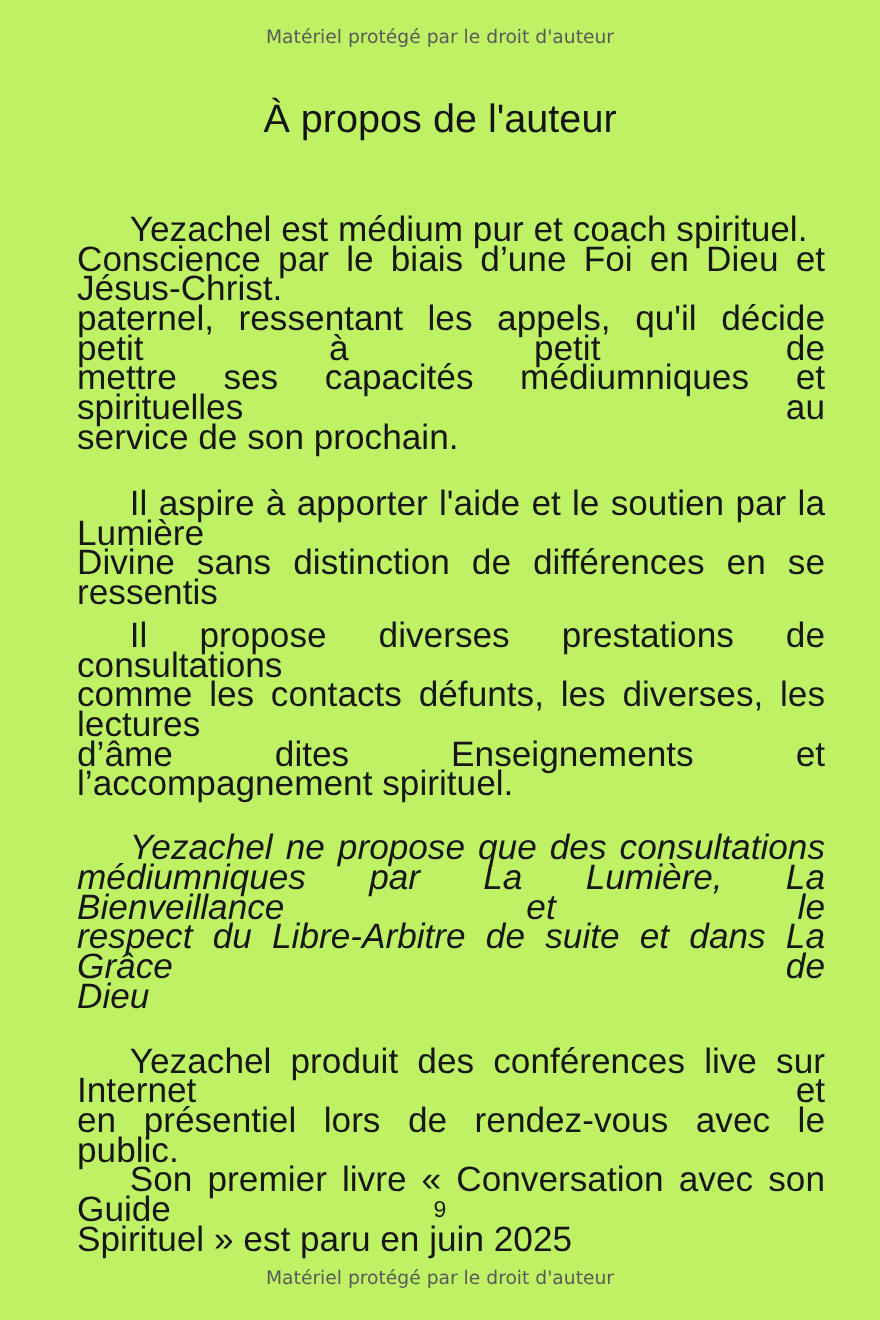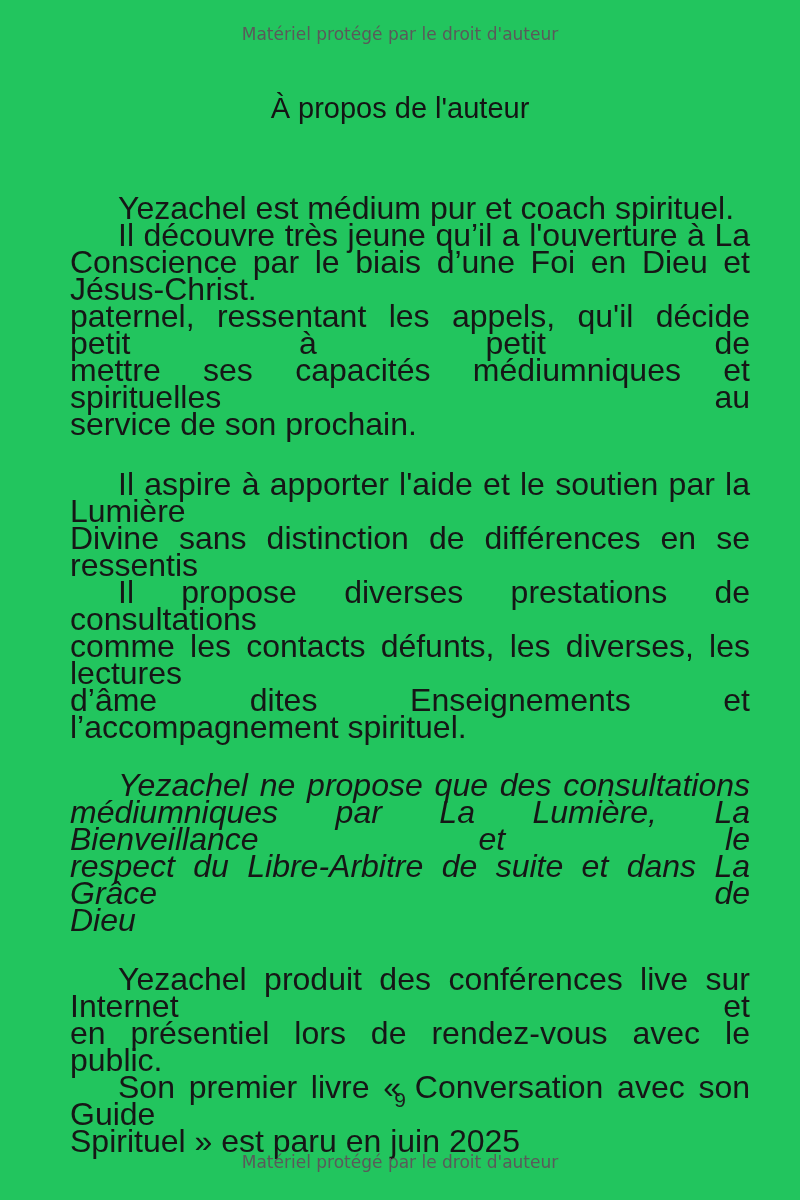--- a/index.html
+++ b/index.html
@@ -5,21 +5,21 @@
 <style>
   html, body {
     margin: 0;
     padding: 0;
     background: #ffffff;
   }
   .page {
     position: relative;
     width: 800px;
     height: 1200px;
-    background: #22c55e;
+    background: #bef264;
     overflow: hidden;
     font-family: "Liberation Sans", sans-serif;
   }
   .watermark {
     position: absolute;
     left: 0;
     width: 800px;
     text-align: center;
     font-family: "DejaVu Sans", sans-serif;
     font-size: 17px;
@@ -28,21 +28,21 @@
   }
   .watermark.top { top: 24px; }
   .watermark.bottom { top: 1152px; }
   .title {
     position: absolute;
     top: 90px;
     left: 0;
     width: 800px;
     margin: 0;
     text-align: center;
-    font-size: 29px;
+    font-size: 36px;
     line-height: 36px;
     font-weight: 400;
     color: #141414;
   }
   .bodytext {
     position: absolute;
     top: 195px;
     left: 70px;
     width: 680px;
     font-size: 32px;
@@ -74,31 +74,30 @@
 
   <div class="watermark top">Matériel protégé par le droit d'auteur</div>
 
   <h1 class="title">À propos de l'auteur</h1>
 
   <div class="bodytext">
       <div class="para" style="margin-top: 0px;">
         <div class="line first last">Yezachel est médium pur et coach spirituel.</div>
       </div>
       <div class="para" style="margin-top: 0px;">
-        <div class="line first">Il découvre très jeune qu’il a l'ouverture à La</div>
         <div class="line">Conscience par le biais d’une Foi en Dieu et Jésus-Christ.</div>
         <div class="line">paternel, ressentant les appels, qu'il décide petit à petit de</div>
         <div class="line">mettre ses capacités médiumniques et spirituelles au</div>
         <div class="line last">service de son prochain.</div>
       </div>
       <div class="para" style="margin-top: 33px;">
         <div class="line first">Il aspire à apporter l'aide et le soutien par la Lumière</div>
         <div class="line">Divine sans distinction de différences en se ressentis</div>
       </div>
-      <div class="para" style="margin-top: 0px;">
+      <div class="para" style="margin-top: 12px;">
         <div class="line first">Il propose diverses prestations de consultations</div>
         <div class="line">comme les contacts défunts, les diverses, les lectures</div>
         <div class="line last">d’âme dites Enseignements et l’accompagnement spirituel.</div>
       </div>
       <div class="para" style="margin-top: 31px; font-style: italic;">
         <div class="line first">Yezachel ne propose que des consultations</div>
         <div class="line">médiumniques par La Lumière, La Bienveillance et le</div>
         <div class="line">respect du Libre-Arbitre de suite et dans La Grâce de</div>
         <div class="line last">Dieu</div>
       </div>

